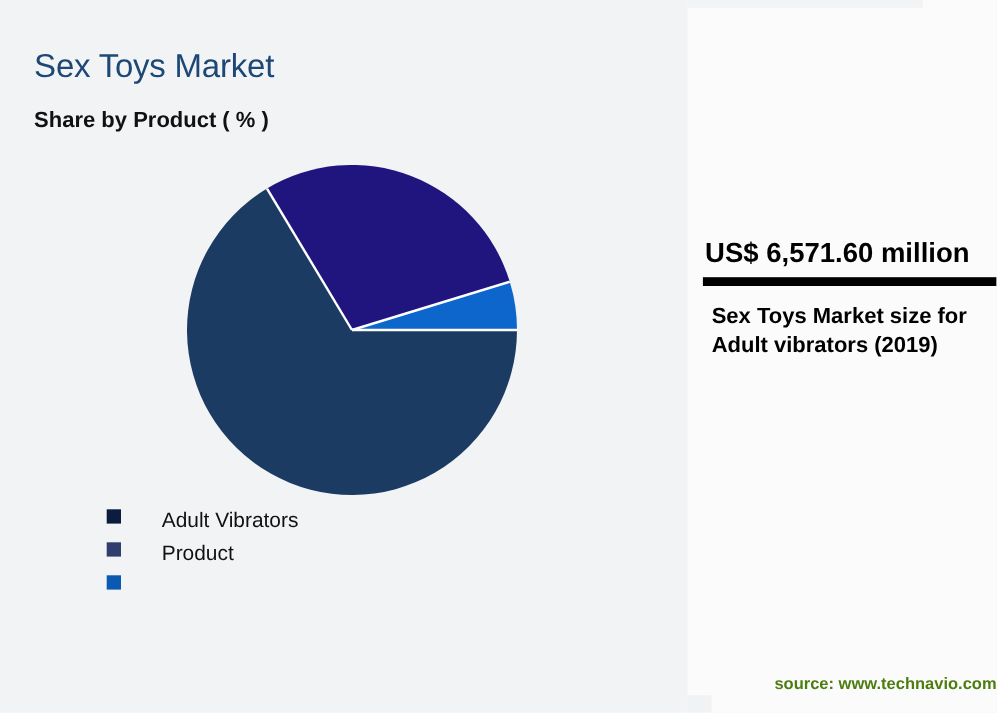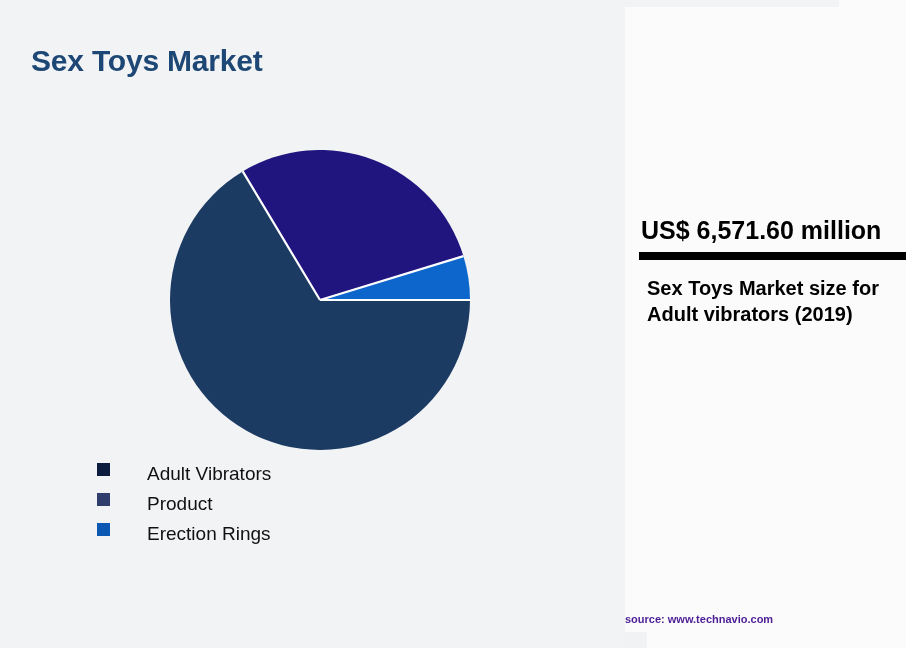--- a/index.html
+++ b/index.html
@@ -29,21 +29,21 @@
     width: 624px;
     height: 648px;
     background: #f2f3f5;
     box-sizing: border-box;
   }
   .title {
     position: absolute;
     left: 31px;
     top: 44px;
     font-size: 30px;
-    font-weight: bold;
+    font-weight: normal;
     color: #1d4775;
     letter-spacing: -0.2px;
     white-space: nowrap;
   }
   .subtitle {
     position: absolute;
     left: 31px;
     top: 98px;
     font-size: 20px;
     font-weight: bold;
@@ -139,35 +139,36 @@
     font-size: 20px;
     font-weight: bold;
     color: #000000;
     line-height: 1.28;
   }
   .source {
     position: absolute;
     left: 0;
     top: 613px;
     width: 281px;
-    text-align: left;
-    font-size: 11px;
-    font-weight: bold;
-    color: #4c1d95;
+    text-align: right;
+    font-size: 15px;
+    font-weight: bold;
+    color: #4d7c0f;
   }
 </style>
 </head>
 <body>
 
 <div id="infographic">
 
   <div class="left-panel">
 
     <div class="title">Sex Toys Market</div>
 
+    <div class="subtitle">Share by Product ( % )</div>
 
     <div class="pie-wrap">
       <svg width="300" height="300" viewBox="0 0 300 300">
 
         <path fill="#1c3b63" d="M150,150 L72.74,21.42 A150,150 0 1 0 300.00,150.00 Z" transform="rotate(0 150 150)"></path>
 
         <path fill="#20157e" d="M150,150 L293.45,106.14 A150,150 0 0 0 72.74,21.42 Z"></path>
 
         <path fill="#0d66cc" d="M150,150 L300.00,150.00 A150,150 0 0 0 293.45,106.14 Z"></path>
 
@@ -185,21 +186,20 @@
       <div class="legend-row">
         <span class="legend-swatch" style="background:#0b1c3f"></span>
         <span class="legend-label">Adult Vibrators</span>
       </div>
       <div class="legend-row">
         <span class="legend-swatch" style="background:#2f3e6d"></span>
         <span class="legend-label">Product</span>
       </div>
       <div class="legend-row">
         <span class="legend-swatch" style="background:#0b59b2"></span>
-        <span class="legend-label">Erection Rings</span>
       </div>
     </div>
 
   </div>
 
   <div class="right-panel">
 
     <div class="right-panel-top-strip"></div>
 
     <div class="kpi-block">

